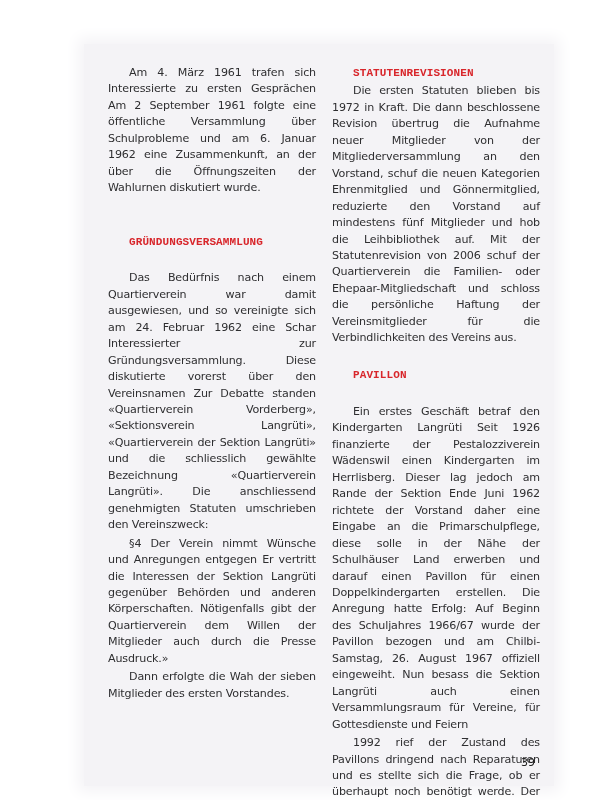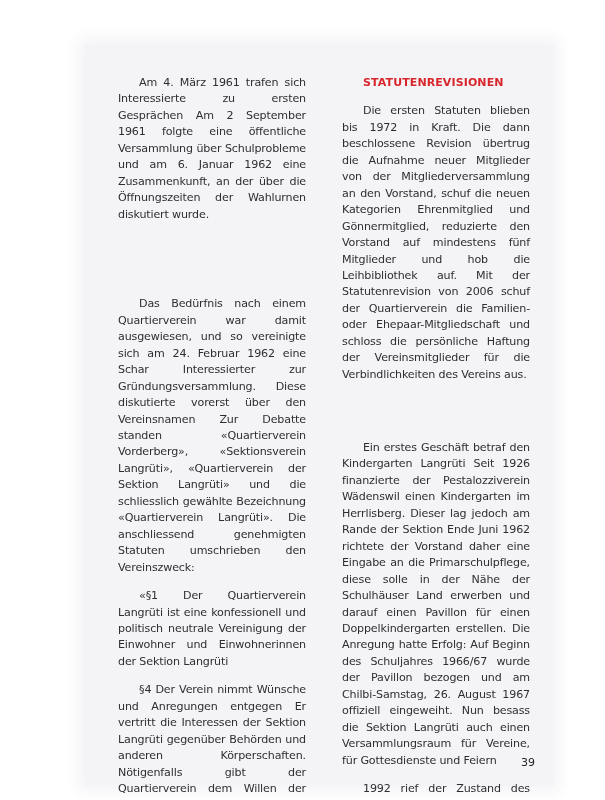--- a/index.html
+++ b/index.html
@@ -4,47 +4,48 @@
 <style>
   html, body { margin:0; padding:0; background:#ffffff; }
   body { width:605px; height:800px; position:relative; overflow:hidden;
          font-family:"DejaVu Sans", sans-serif; color:#2e2e30; }
   .page { position:absolute; left:84px; top:44px; width:470px; height:742px;
           background:#f4f3f6; box-shadow:0 0 14px 6px #f4f3f6; }
   .col { position:absolute; top:63px; width:212px; font-size:11.1px;
          line-height:16.45px; letter-spacing:-0.15px; }
   .col.left { left:106px; }
   .col.right { left:330px; top:63px; }
-  .col p { margin:12px; text-align:justify; }
+  .col p { margin:2px; text-align:justify; }
   .indent { text-indent:21px; }
   .h { color:#d8262b; font-weight:bold; font-size:11px; letter-spacing:0.1px;
-       margin:0; height:16.45px; }
+       margin:0; height:16.45px;font-family:Liberation Mono, monospace; }
   .h.center-l { padding-left:21px; }
   .gap { height:16.45px; }
   .pagenum { position:absolute; left:521px; top:756px; font-size:11px; color:#222;text-align:center; }
 </style>
 </head>
 <body>
 
 <div class="page"></div>
 
 <div class="col left">
   <p class="indent">Am 4. März 1961 trafen sich Interessierte zu ersten Gesprächen Am 2 September 1961 folgte eine öffentliche Versammlung über Schulprobleme und am 6. Januar 1962 eine Zusammenkunft, an der über die Öffnungszeiten der Wahlurnen diskutiert wurde.</p>
   <div class="gap"></div>
   <div class="gap"></div>
+  <p class="h center-l">GRÜNDUNGSVERSAMMLUNG</p>
   <div class="gap"></div>
   <p class="indent">Das Bedürfnis nach einem Quartierverein war damit ausgewiesen, und so vereinigte sich am 24. Februar 1962 eine Schar Interessierter zur Gründungsversammlung. Diese diskutierte vorerst über den Vereinsnamen Zur Debatte standen «Quartierverein Vorderberg», «Sektionsverein Langrüti», «Quartierverein der Sektion Langrüti» und die schliesslich gewählte Bezeichnung «Quartierverein Langrüti». Die anschliessend genehmigten Statuten umschrieben den Vereinszweck:</p>
-  <p class="indent">«§1 Der Quartierverein Langrüti ist eine konfessionell und politisch neutrale Vereinigung der Einwohner und Einwohnerinnen der Sektion Langrüti</p>
   <p class="indent">§4 Der Verein nimmt Wünsche und Anregungen entgegen Er vertritt die Interessen der Sektion Langrüti gegenüber Behörden und anderen Körperschaften. Nötigenfalls gibt der Quartierverein dem Willen der Mitglieder auch durch die Presse Ausdruck.»</p>
   <p class="indent">Dann erfolgte die Wah der sieben Mitglieder des ersten Vorstandes.</p>
 
 </div>
 
 <div class="col right">
   <p class="h center-l">STATUTENREVISIONEN</p>
   <p class="indent">Die ersten Statuten blieben bis 1972 in Kraft. Die dann beschlossene Revision übertrug die Aufnahme neuer Mitglieder von der Mitgliederversammlung an den Vorstand, schuf die neuen Kategorien Ehrenmitglied und Gönnermitglied, reduzierte den Vorstand auf mindestens fünf Mitglieder und hob die Leihbibliothek auf. Mit der Statutenrevision von 2006 schuf der Quartierverein die Familien- oder Ehepaar-Mitgliedschaft und schloss die persönliche Haftung der Vereinsmitglieder für die Verbindlichkeiten des Vereins aus.</p>
   <div class="gap"></div>
+  <p class="h center-l">PAVILLON</p>
   <div class="gap"></div>
   <p class="indent">Ein erstes Geschäft betraf den Kindergarten Langrüti Seit 1926 finanzierte der Pestalozziverein Wädenswil einen Kindergarten im Herrlisberg. Dieser lag jedoch am Rande der Sektion Ende Juni 1962 richtete der Vorstand daher eine Eingabe an die Primarschulpflege, diese solle in der Nähe der Schulhäuser Land erwerben und darauf einen Pavillon für einen Doppelkindergarten erstellen. Die Anregung hatte Erfolg: Auf Beginn des Schuljahres 1966/67 wurde der Pavillon bezogen und am Chilbi-Samstag, 26. August 1967 offiziell eingeweiht. Nun besass die Sektion Langrüti auch einen Versammlungsraum für Vereine, für Gottesdienste und Feiern</p>
   <p class="indent">1992 rief der Zustand des Pavillons dringend nach Reparaturen und es stellte sich die Frage, ob er überhaupt noch benötigt werde. Der Quartierverein bestätigte der Schulpflege die grosse Bedeutung des Pavillons für die Bevölkerung. Darum wurde der alte hölzerne Bau 1998 durch einen neuen ersetzt und am 7 November der Lehrerschaft übergeben</p>
 </div>
 
 <div class="pagenum">39</div>
 
 </body></html>

